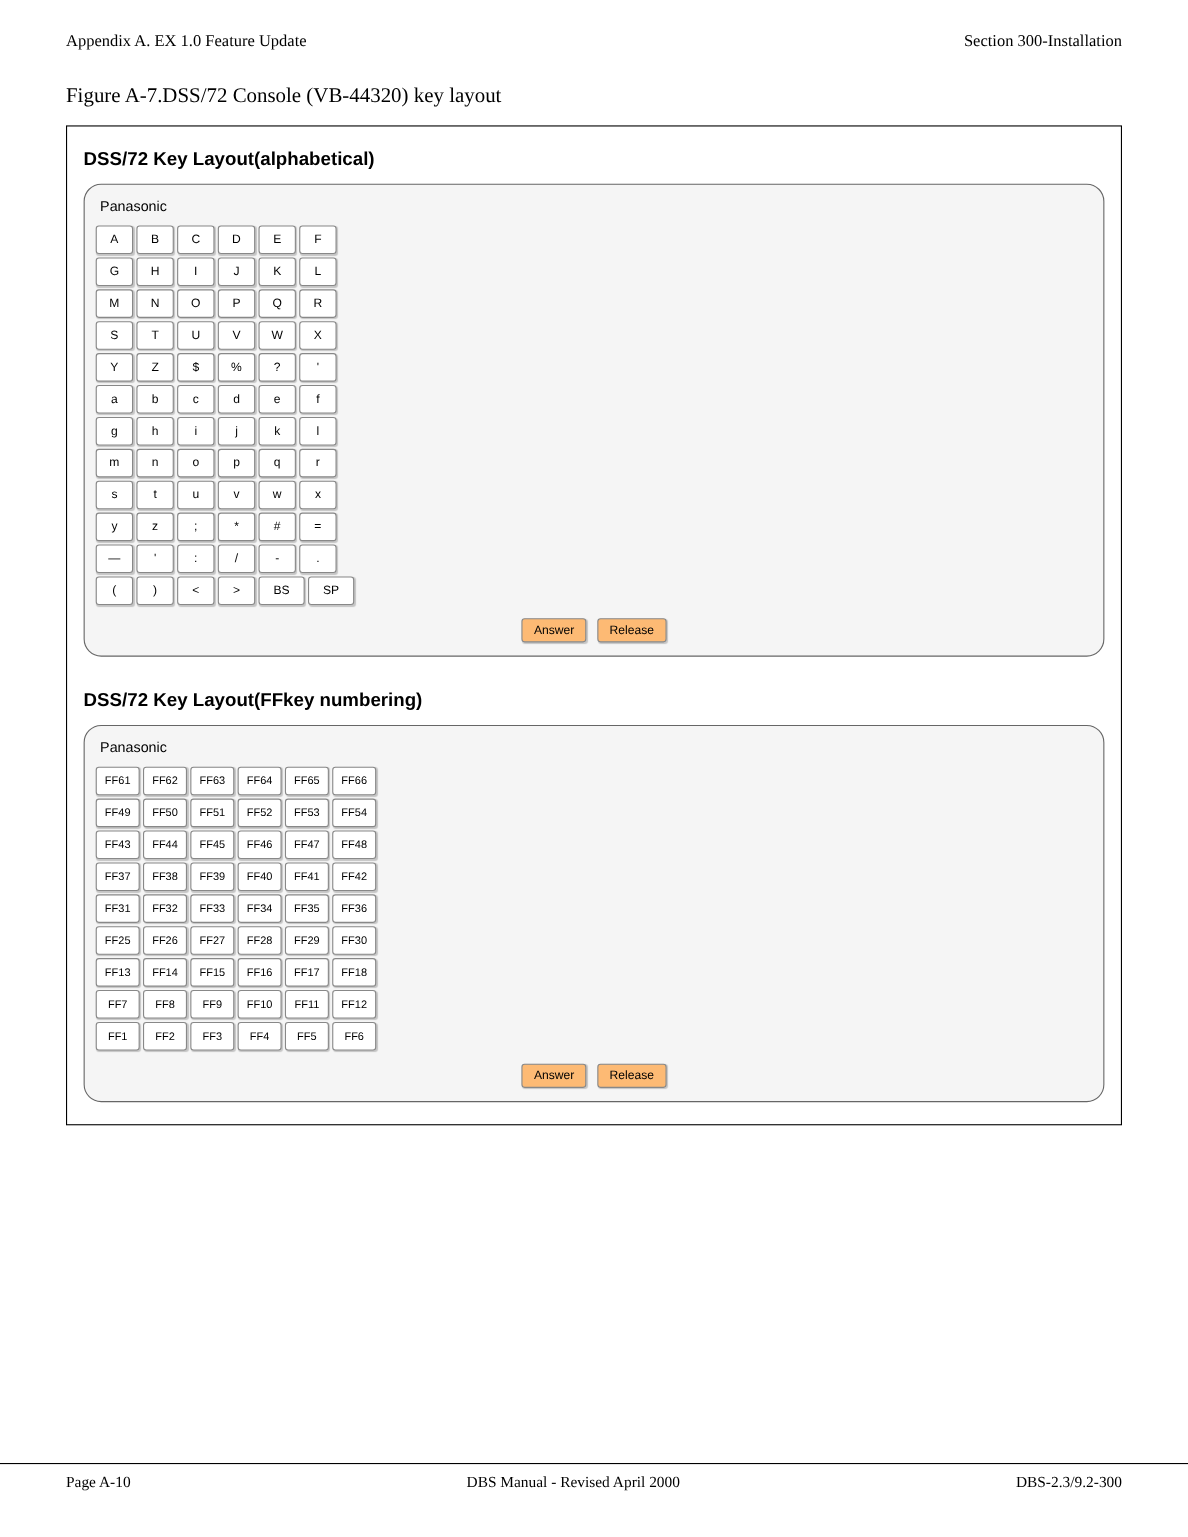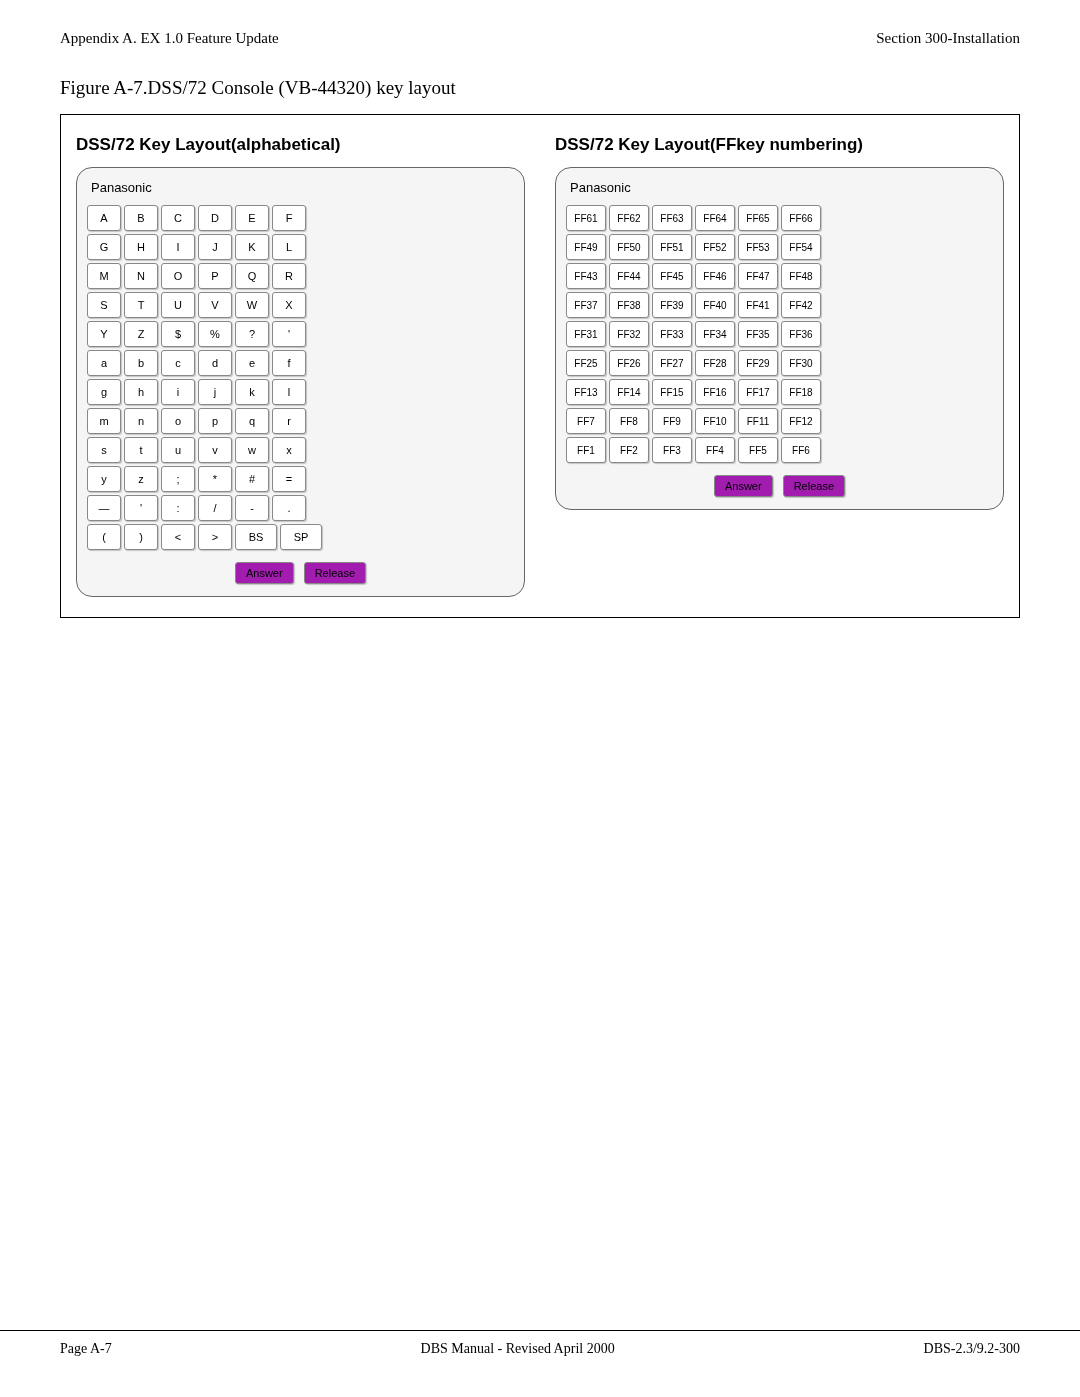--- a/index.html
+++ b/index.html
@@ -38,21 +38,21 @@
 
     .figure-title {
       font-size: 19px;
       margin-bottom: 15px;
     }
 
     .main-box {
       border: 1px solid #000;
       padding: 20px 15px;
       display: flex;
-      flex-direction: row;
+      flex-direction: column;
       gap: 30px;
     }
 
     .keyboard-section {
       flex: 1;
     }
 
     .section-title {
       font-size: 17px;
       font-weight: bold;
@@ -111,21 +111,21 @@
     .bottom-buttons {
       display: flex;
       justify-content: center;
       gap: 10px;
       margin-top: 12px;
     }
 
     .bottom-btn {
       border: 1px solid #888;
       border-radius: 3px;
-      background: #a21caf;
+      background: #fdba74;
       padding: 4px 10px;
       font-size: 11px;
       font-family: Arial, sans-serif;
       cursor: pointer;
       box-shadow: 1px 1px 1px rgba(0,0,0,0.2);
     }
 
     .ff-key {
       min-width: 40px;
       font-size: 10px;
@@ -335,16 +335,16 @@
           <button class="bottom-btn">Answer</button>
           <button class="bottom-btn">Release</button>
         </div>
       </div>
     </div>
 
   </div>
 </div>
 
 <div class="page-footer">
-  <span>Page A-7</span>
+  <span>Page A-10</span>
   <span>DBS Manual - Revised April 2000</span>
   <span>DBS-2.3/9.2-300</span>
 </div>
 
 </body></html>

